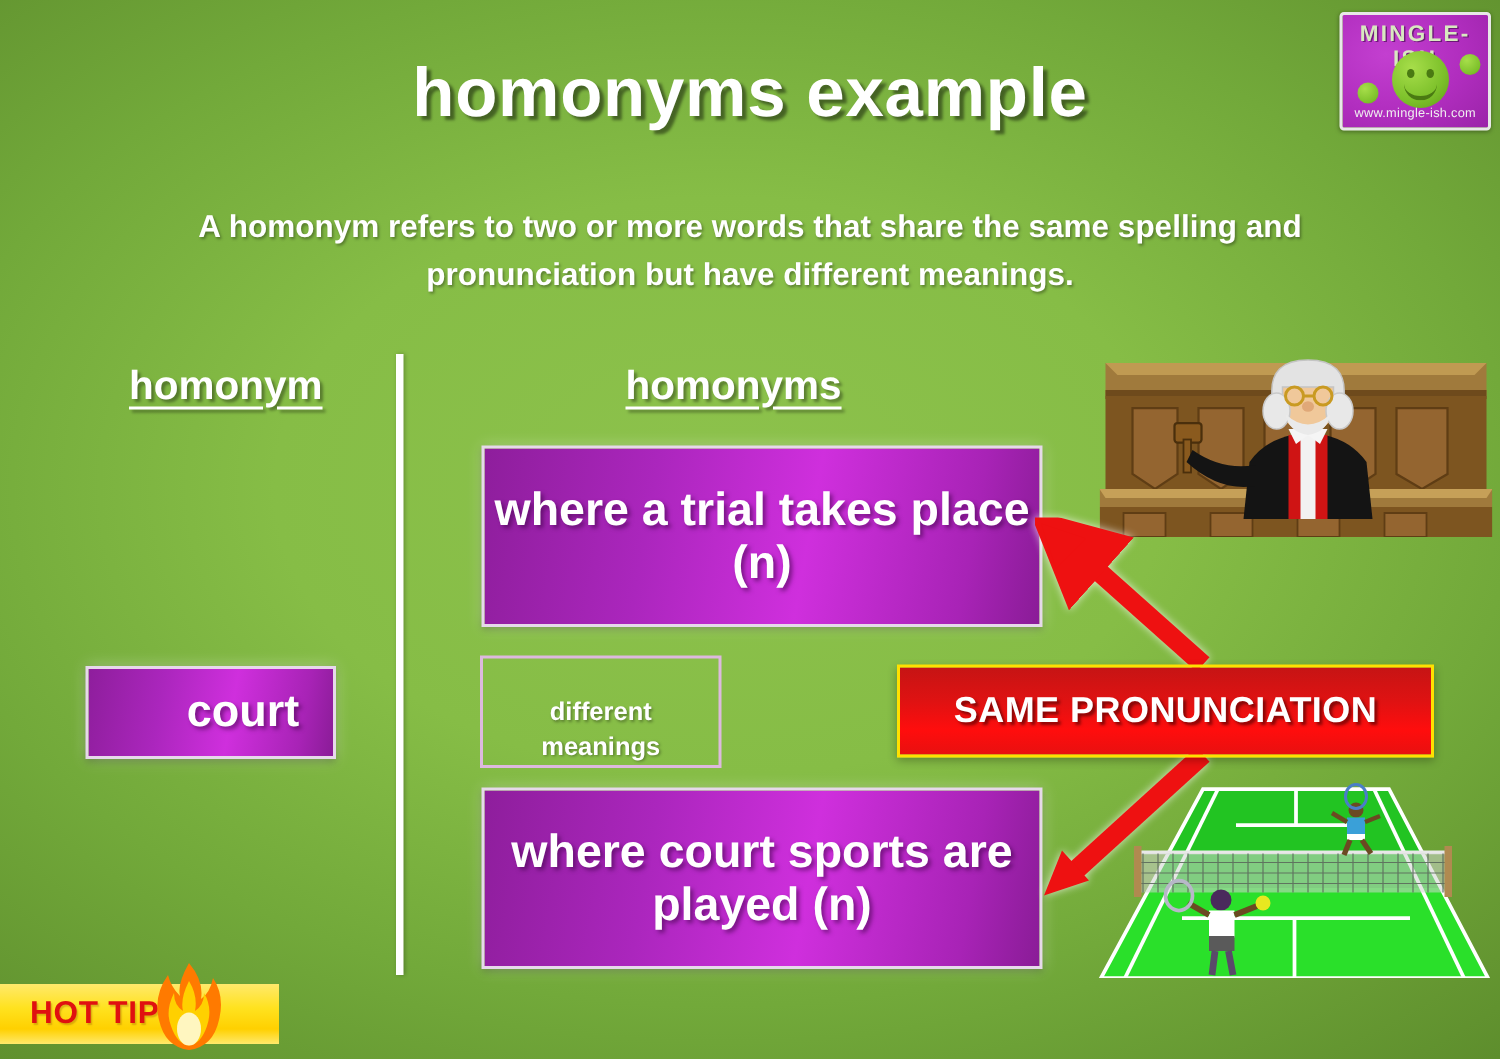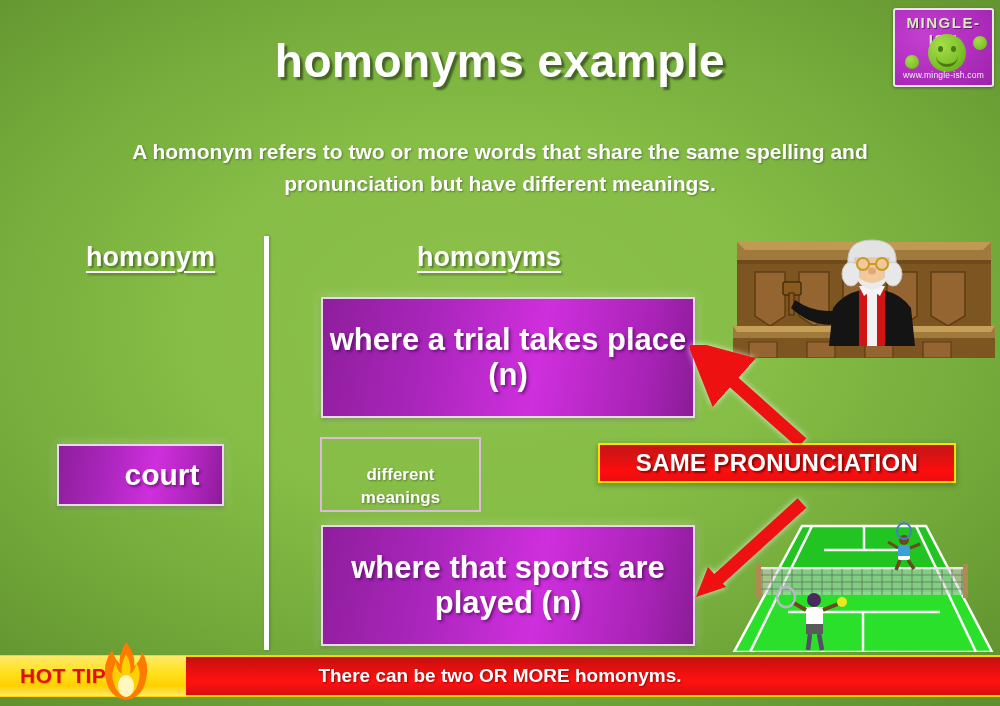--- a/index.html
+++ b/index.html
@@ -95,21 +95,21 @@
   .dmbox{
     position:absolute;left:320px;top:437px;width:161px;height:75px;
     box-sizing:border-box;border:2px solid #ddb9de;background:transparent;
     display:flex;align-items:flex-end;justify-content:center;
     color:#ffffff;font-size:17px;font-weight:bold;text-align:center;line-height:1.35;
     text-shadow:1px 1px 2px rgba(0,0,0,.35);
   }
 
   
   .banner{
-    position:absolute;left:598px;top:443px;width:358px;height:40px;
+    position:absolute;left:598px;top:443px;width:358px;height:62px;
     box-sizing:border-box;border:2px solid #ffe000;
     background:linear-gradient(180deg,#c61414 0%, #e01212 40%, #ff0d0d 72%, #e81010 100%);
     display:flex;align-items:center;justify-content:center;
     color:#ffffff;font-size:24px;font-weight:bold;letter-spacing:.3px;
     text-shadow:2px 2px 2px rgba(80,0,0,.65);
     box-shadow:0 2px 6px rgba(0,0,0,.3);
   }
 
   
   .arrow{position:absolute;}
@@ -294,21 +294,21 @@
         <path d="M95 98 L110 92" stroke="#6b4a22" stroke-width="4"></path>
         <path d="M82 122 L80 138" stroke="#5a4a6a" stroke-width="4.5"></path>
         <path d="M91 122 L94 138" stroke="#5a4a6a" stroke-width="4.5"></path>
         <ellipse cx="58" cy="85" rx="9" ry="10" fill="none" stroke="#b7b7c8" stroke-width="2.5"></ellipse>
         <circle cx="114" cy="90" r="5" fill="#e8e820"></circle>
       </g>
     </svg>
   </div>
 
   <div class="pbox meaning m1">where a trial takes place (n)</div>
-  <div class="pbox meaning m2">where that sports are played (n)</div>
+  <div class="pbox meaning m2">where court sports are played (n)</div>
 
   <div class="pbox word">court</div>
 
   <div class="dmbox">
     <span>
       <span>different</span><br>
       <span>meanings</span>
     </span>
   </div>
 
@@ -325,23 +325,20 @@
   </div>
   <div class="arrow" style="left:690px;top:495px;">
     <svg width="124" height="106" viewBox="0 0 124 106">
       <line x1="112" y1="8" x2="24" y2="88" stroke="#ee1111" stroke-width="13"></line>
       <polygon points="6,102 36,92 18,72" fill="#ee1111"></polygon>
     </svg>
   </div>
 
   <div class="banner">SAME PRONUNCIATION</div>
 
-  <div class="hotbar">
-    <span class="hotbar-text">There can be two OR MORE homonyms.</span>
-  </div>
   <div class="hottip">
     <span class="hottip-label">HOT TIP</span>
   </div>
   <div class="flame">
     <svg width="52" height="62" viewBox="0 0 52 62">
       <path d="M26 2 Q18 16 20 24 Q14 18 12 10 Q2 24 6 40 Q10 58 26 60 Q42 58 46 40 Q50 24 42 12 Q40 22 34 26 Q36 14 26 2 Z" fill="#ff7a00"></path>
       <path d="M26 14 Q20 26 22 34 Q16 30 16 22 Q10 34 14 44 Q18 56 26 57 Q34 56 38 44 Q42 32 36 22 Q36 30 30 34 Q32 24 26 14 Z" fill="#ffd000"></path>
       <ellipse cx="26" cy="46" rx="8" ry="11" fill="#fff6c0"></ellipse>
     </svg>
   </div>

